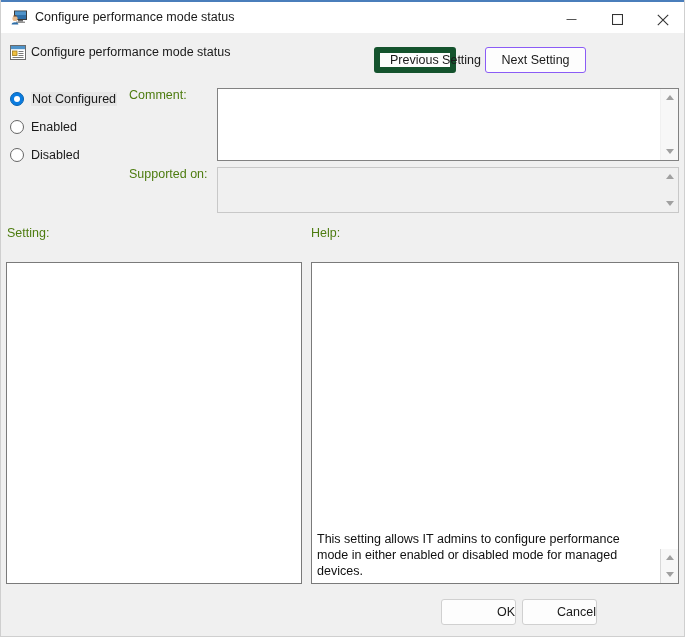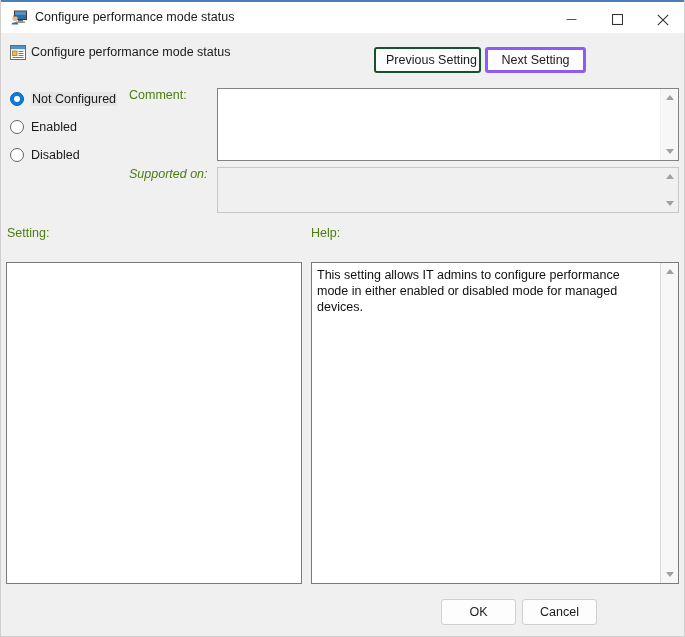--- a/index.html
+++ b/index.html
@@ -83,30 +83,30 @@
     white-space: nowrap;
   }
   .navbtn {
     position: absolute;
     top: 47px;
     height: 26px;
     background: #fdfdfd;
     font-family: "Liberation Sans", sans-serif;
     font-size: 12.5px;
     color: #1a1a1a;
-    border: 3px solid #8b5cf6;
+    border: 1px solid #8b5cf6;
     border-radius: 3px;
     padding: 0 10px;
     cursor: default;
     white-space: nowrap;
   }
   #btn-prev {
     left: 373px;
-    width: 107px;
-    border: 2px solid #14532d;
+    width: 82px;
+    border: 6px solid #14532d;
     border-radius: 3px;
     background: #fdfdfd;
   }
   #btn-next {
     left: 484px;
     width: 101px;
   }
 
   
   .radio-row {
@@ -154,21 +154,21 @@
   }
 
   
   .fieldlabel {
     position: absolute;
     font-size: 12.5px;
     color: #4d7c0f;
     white-space: nowrap;
   }
   #label-comment { left: 128px; top: 88px; }
-  #label-supported { left: 128px; top: 167px; font-style: italic; }
+  #label-supported { left: 128px; top: 167px; }
   #label-options { left: 6px; top: 226px; }
   #label-help { left: 310px; top: 226px; text-align: right; }
 
   
   .field-box {
     position: absolute;
     box-sizing: border-box;
     display: flex;
   }
   #box-comment {
@@ -244,20 +244,21 @@
     overflow: hidden;
   }
   #pane-help {
     position: absolute;
     left: 310px; top: 262px;
     width: 368px; height: 322px;
     border: 1px solid #7a7a7a;
     background: #ffffff;
     box-sizing: border-box;
     display: flex;
+    align-items: flex-end;
   }
   #help-text {
     flex: 1;
     min-width: 0;
     padding: 4px 6px 4px 5px;
     font-size: 12.5px;
     color: #101010;
     line-height: 16px;
     overflow: hidden;
     cursor: text;
@@ -274,20 +275,21 @@
     width: 75px;
     height: 26px;
     font-family: "Liberation Sans", sans-serif;
     font-size: 12.5px;
     color: #1a1a1a;
     background: #fdfdfd;
     border: 1px solid #d0d0d0;
     border-radius: 3px;
     cursor: default;
     padding: 0;
+    text-align: right;
   }
   #btn-ok { left: 440px; }
   #btn-cancel { left: 521px; }
   #btn-apply {
     left: 602px;
     color: #a6a6a6;
     background: #f5f5f5;
     border-color: #e0e0e0;
   }
 </style>

